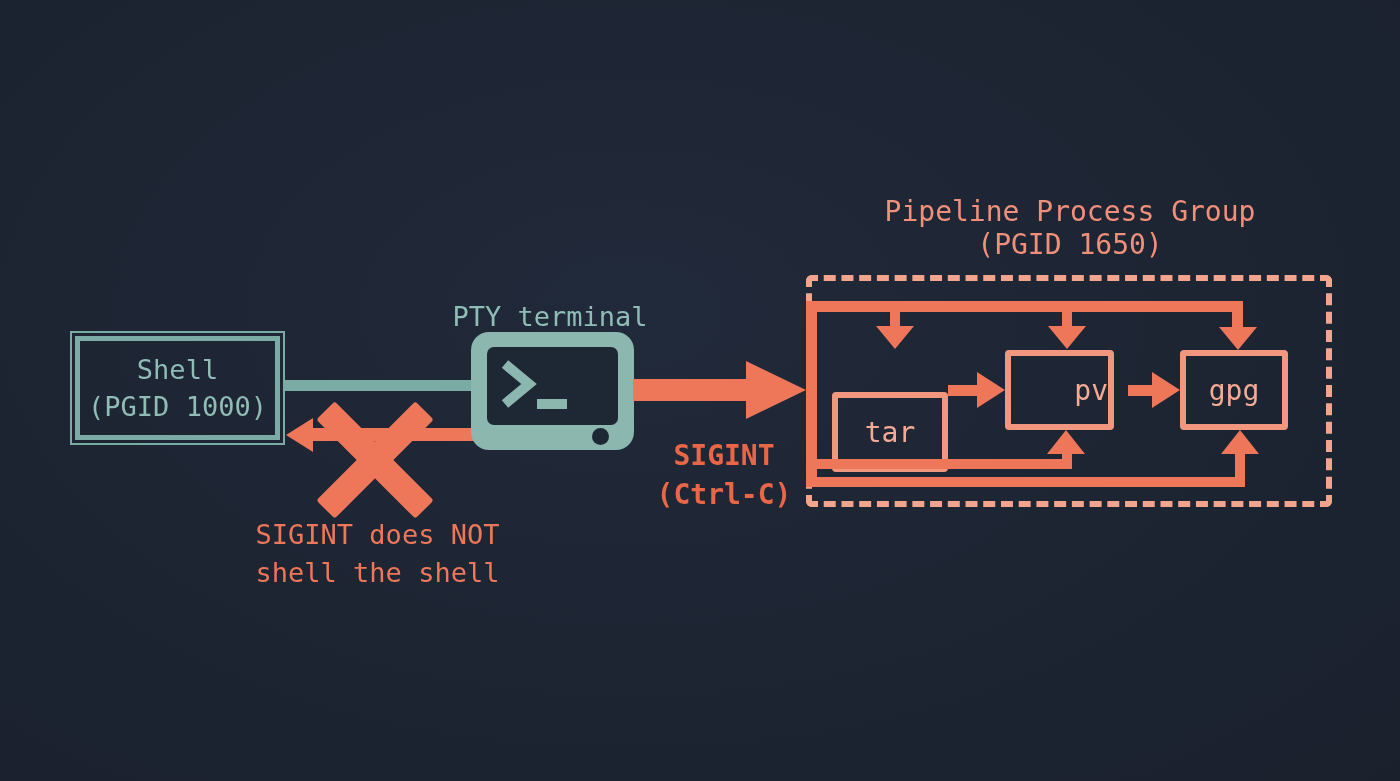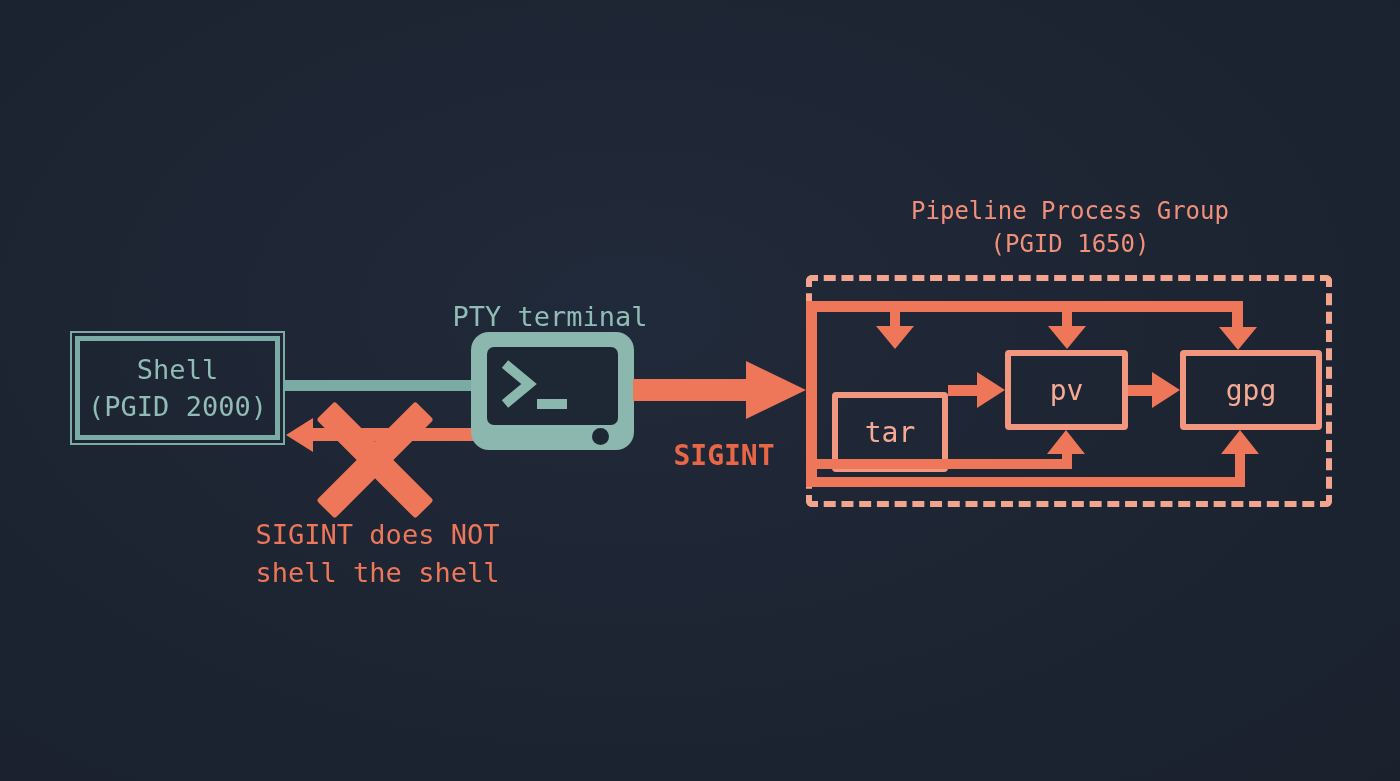--- a/index.html
+++ b/index.html
@@ -32,38 +32,38 @@
   .tri-up{border-bottom:24px solid var(--salmon); border-left:19px solid transparent; border-right:19px solid transparent;}
   
   .term-body{left:471px; top:332px; width:163px; height:118px; border-radius:18px; background:var(--teal-light);}
   .term-screen{left:16px; top:15px; width:131px; height:78px; border-radius:7px; background:var(--screen-dark);}
   .term-dot{left:121px; top:96px; width:17px; height:17px; border-radius:50%; background:var(--screen-dark);}
   
   .txt{text-align:center; white-space:nowrap;}
   .pty-label{left:430px; top:252px; width:240px; color:var(--teal-text); font-size:27px; line-height:33px;margin-top:48px;}
   .sigint-label{left:624px; top:436px; width:200px; color:var(--salmon-bold); font-size:28px; line-height:39px; font-weight:bold;}
   .blocked-label{left:230px; top:516px; width:295px; color:var(--salmon); font-size:27px; line-height:38px;text-align:center;}
-  .pipe-title{left:850px; top:195px; width:440px; color:var(--title-text); font-size:24px; line-height:33px;}
+  .pipe-title{left:850px; top:195px; width:440px; color:var(--title-text); font-size:28px; line-height:33px;}
   
   .xbar{left:305px; top:447px; width:140px; height:26px; background:var(--salmon); border-radius:3px;}
   
   .dashed-box{left:806px; top:275px; width:526px; height:232px; box-sizing:border-box;
     border:6px dashed var(--dash); border-radius:6px;}
   .proc-box{top:350px; height:80px; box-sizing:border-box; border:6px solid var(--box-stroke); border-radius:4px;
     display:flex; align-items:center; justify-content:center; color:var(--box-text); font-size:28px;}
 </style>
 </head>
 <body>
 
 <div id="stage">
 
   <div class="abs shell-outer">
     <div class="shell-inner">
       <span>Shell</span>
-      <span>(PGID 2000)</span>
+      <span>(PGID 1000)</span>
     </div>
   </div>
 
   <div class="abs tealline" style="left:283px; top:380px; width:190px; height:11px;"></div>
 
   <div class="abs line" style="left:310px; top:428px; width:165px; height:13px;"></div>
   <div class="abs tri tri-left" style="left:286px; top:418px;"></div>
 
   <div>
     <div class="abs xbar" style="transform:rotate(45deg);"></div>
@@ -87,20 +87,21 @@
       </svg>
     </div>
     <div class="abs term-dot"></div>
   </div>
 
   <div class="abs line" style="left:633px; top:379px; width:120px; height:22px;"></div>
   <div class="abs tri tri-right-big" style="left:746px; top:361px;"></div>
 
   <div class="abs txt sigint-label">
     <div>SIGINT</div>
+    <div>(Ctrl-C)</div>
   </div>
 
   <div class="abs txt pipe-title">
     <div>Pipeline Process Group</div>
     <div>(PGID 1650)</div>
   </div>
 
   <div class="abs dashed-box"></div>
 
   <div class="abs line" style="left:806px; top:301px; width:437px; height:11px;"></div>
@@ -111,24 +112,24 @@
 
   <div class="abs line" style="left:1062px; top:311px; width:10px; height:16px;"></div>
   <div class="abs tri tri-down" style="left:1048px; top:326px;"></div>
 
   <div class="abs line" style="left:1232px; top:301px; width:11px; height:27px;"></div>
   <div class="abs tri tri-down" style="left:1219px; top:327px;"></div>
 
   <div class="abs proc-box" style="left:832px; width:116px;margin-top:42px;">
     <span>tar</span>
   </div>
-  <div class="abs proc-box" style="left:1005px; width:123px;">
+  <div class="abs proc-box" style="left:1005px; width:109px;justify-content:flex-end;">
     <span>pv</span>
   </div>
-  <div class="abs proc-box" style="left:1180px; width:142px;">
+  <div class="abs proc-box" style="left:1180px; width:108px;">
     <span>gpg</span>
   </div>
 
   <div class="abs line" style="left:948px; top:385px; width:32px; height:11px;"></div>
   <div class="abs tri tri-right" style="left:977px; top:372px;"></div>
 
   <div class="abs line" style="left:1128px; top:385px; width:27px; height:11px;"></div>
   <div class="abs tri tri-right" style="left:1152px; top:372px;"></div>
 
   <div class="abs line" style="left:806px; top:459px; width:266px; height:10px;"></div>

